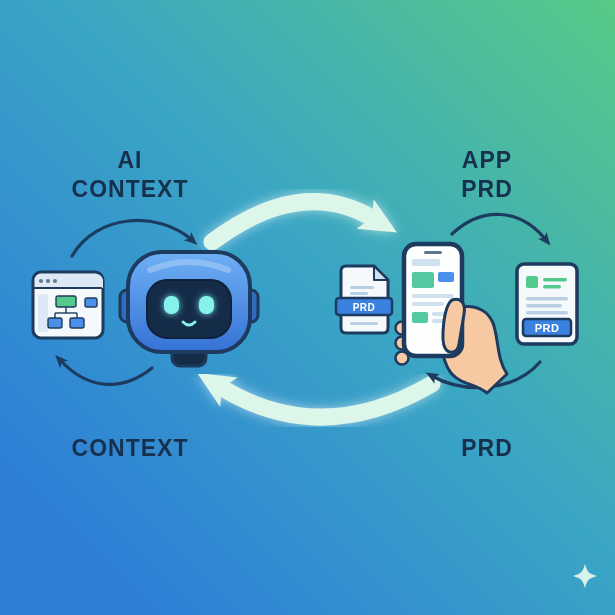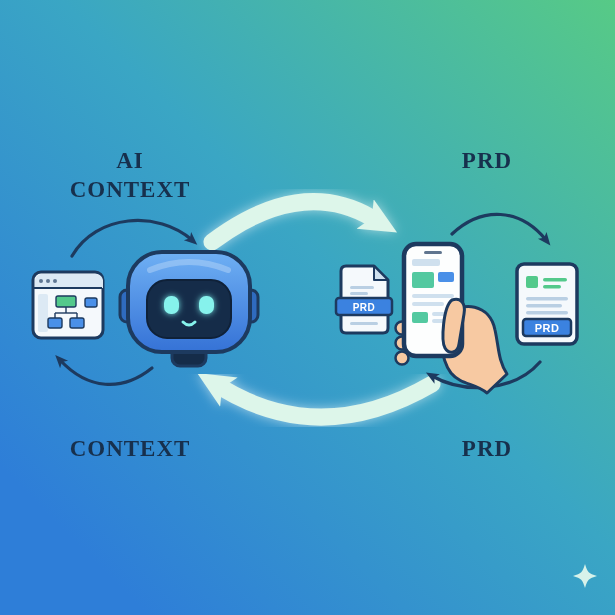--- a/index.html
+++ b/index.html
@@ -13,21 +13,20 @@
   .layer{position:absolute;left:0;top:0;}
   .label{
     position:absolute;
     font-weight:700;
     font-size:23px;
     line-height:29px;
     letter-spacing:1px;
     color:#17304d;
     text-align:center;
     user-select:none;
-    font-family:Liberation Serif, serif;
   }
   .badge{
     font-family:"Liberation Sans",sans-serif;
     font-weight:700;
     fill:#ffffff;
     letter-spacing:.5px;
   }
   .badge-sm{font-size:10px;}
   .badge-lg{font-size:11px;}
 </style>
@@ -166,20 +165,21 @@
       <path d="M0,-12 C 2.5,-3.5 3.5,-2.5 12,0 C 3.5,2.5 2.5,3.5 0,12 C -2.5,3.5 -3.5,2.5 -12,0 C -3.5,-2.5 -2.5,-3.5 0,-12 Z" fill="#dff7ec" opacity="0.95"></path>
     </g>
   </svg>
 
   <div class="label" style="left:50px;top:146px;width:160px">
     <div>AI</div>
     <div>CONTEXT</div>
   </div>
 
   <div class="label" style="left:417px;top:146px;width:140px">
+    <div>APP</div>
     <div>PRD</div>
   </div>
 
   <div class="label" style="left:50px;top:434px;width:160px">CONTEXT</div>
 
   <div class="label" style="left:417px;top:434px;width:140px">PRD</div>
 
 </div>
 
 </body></html>

